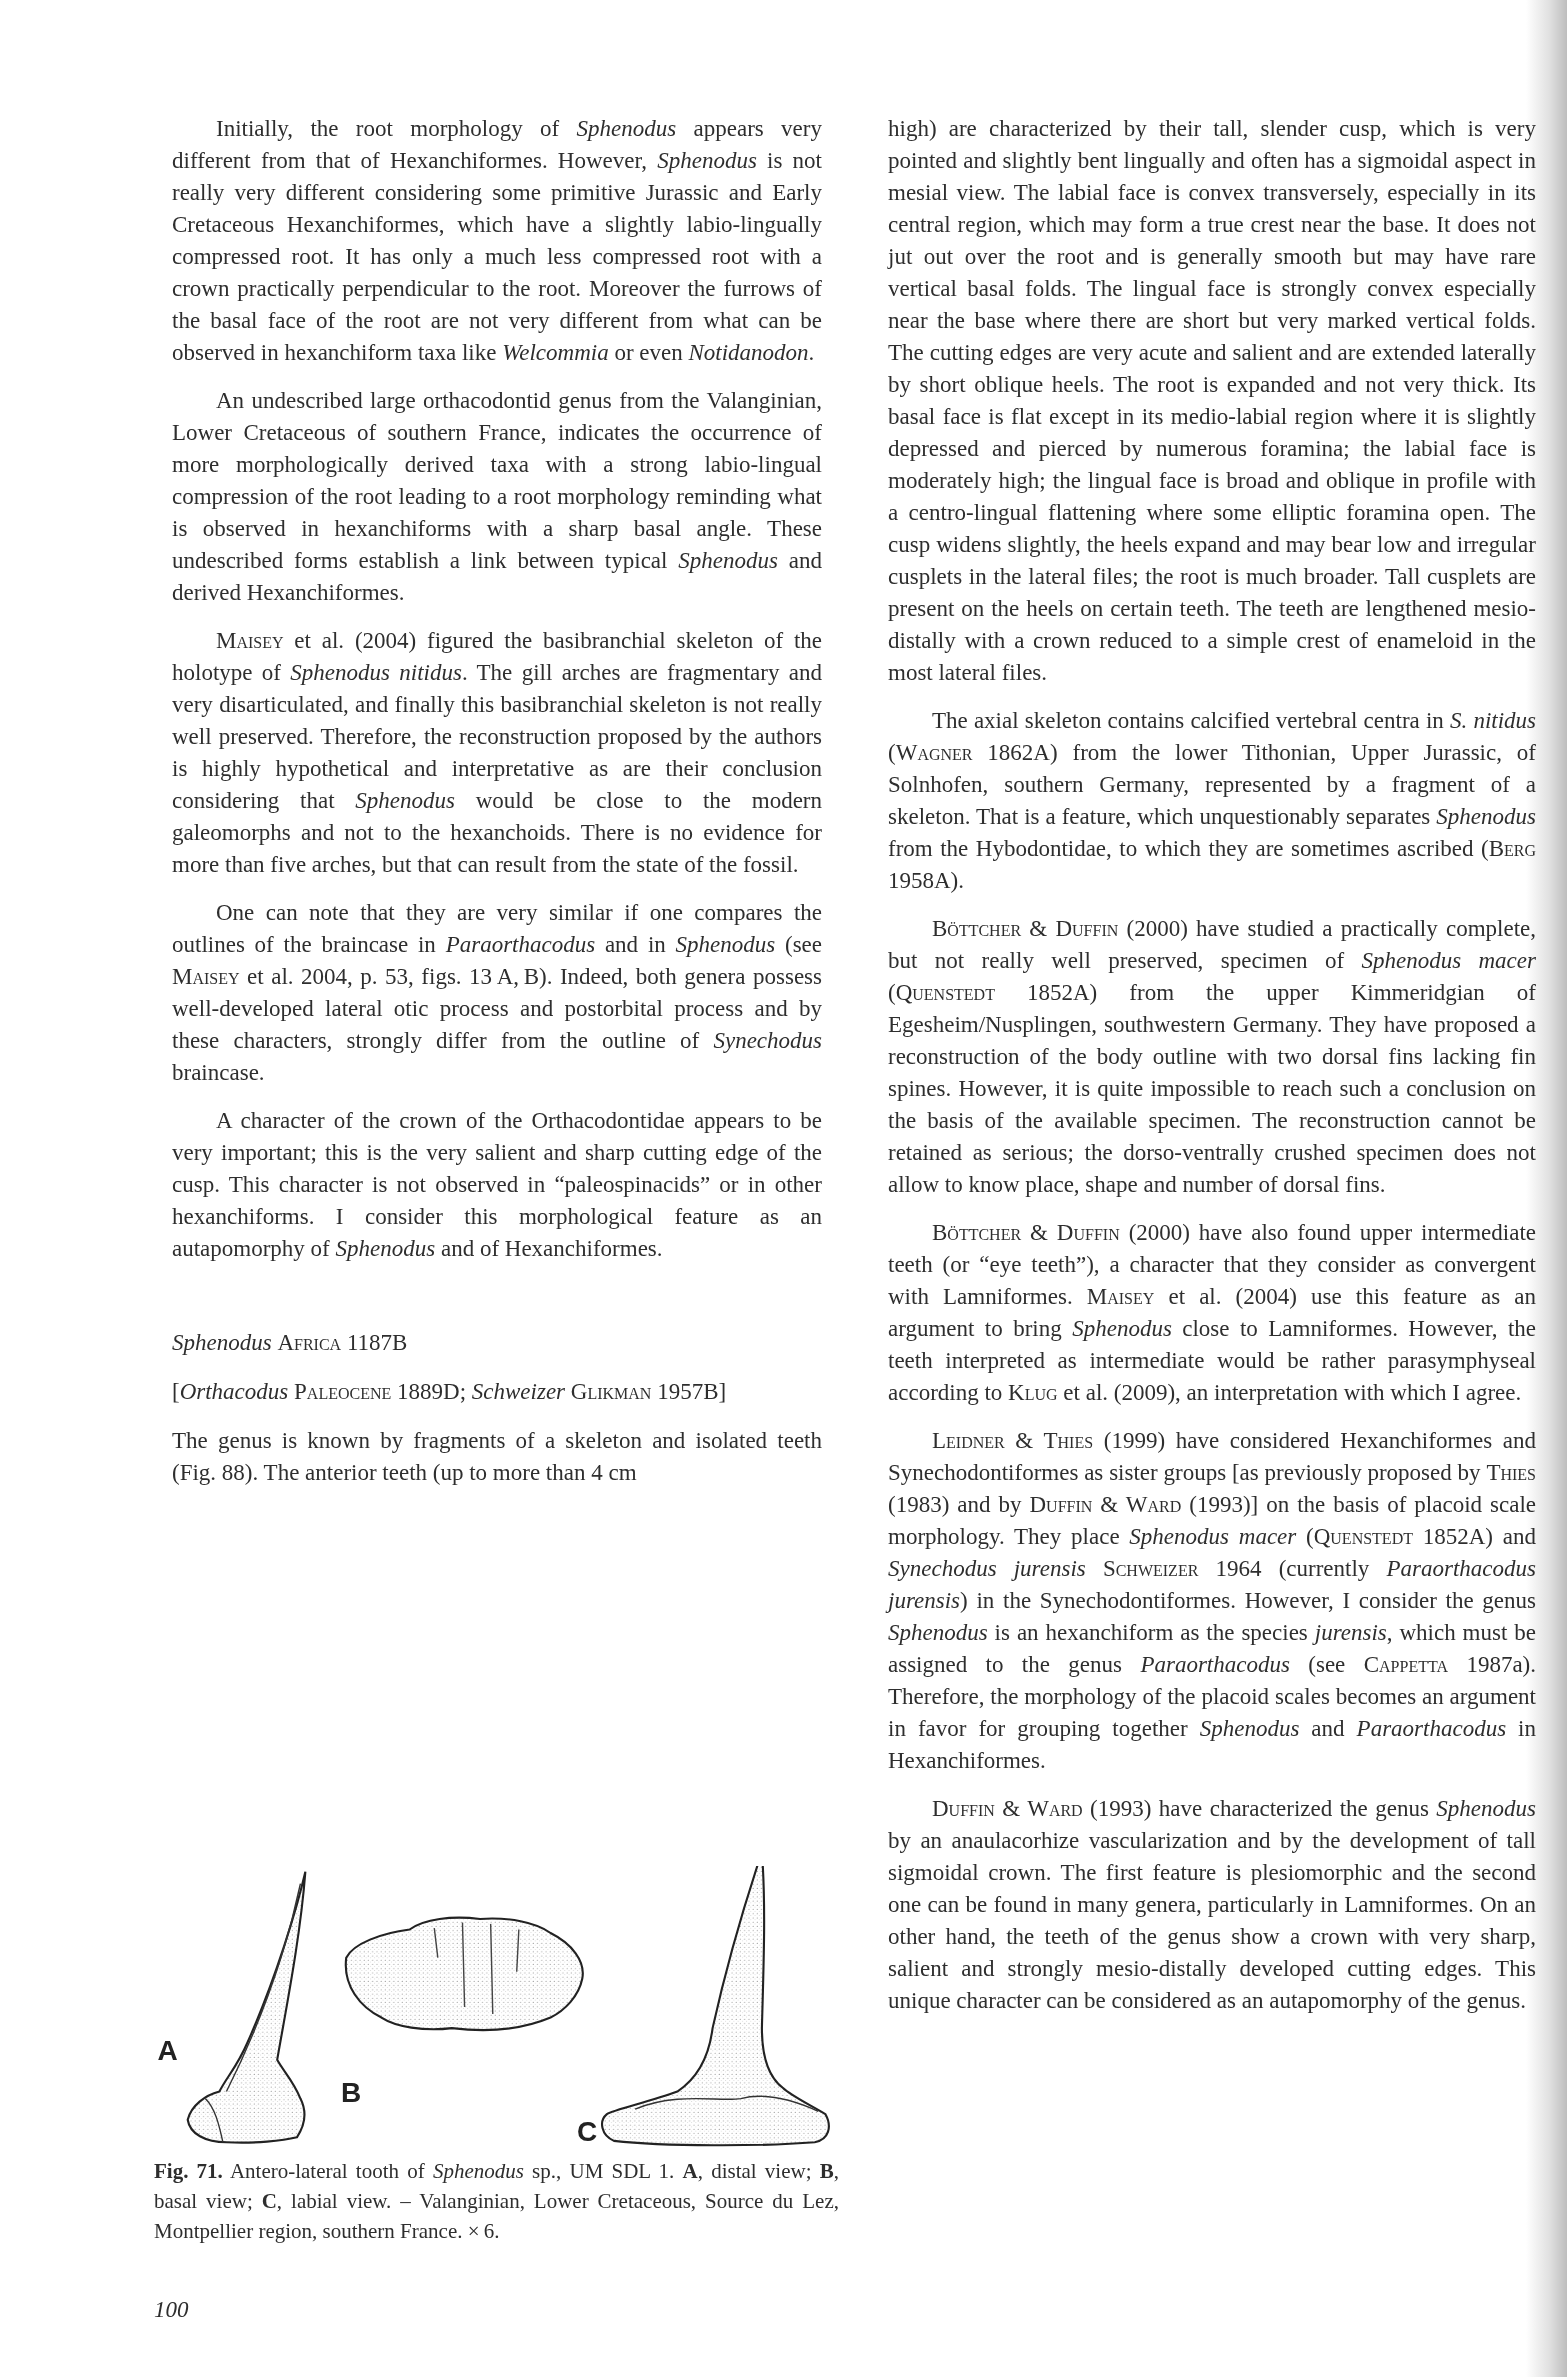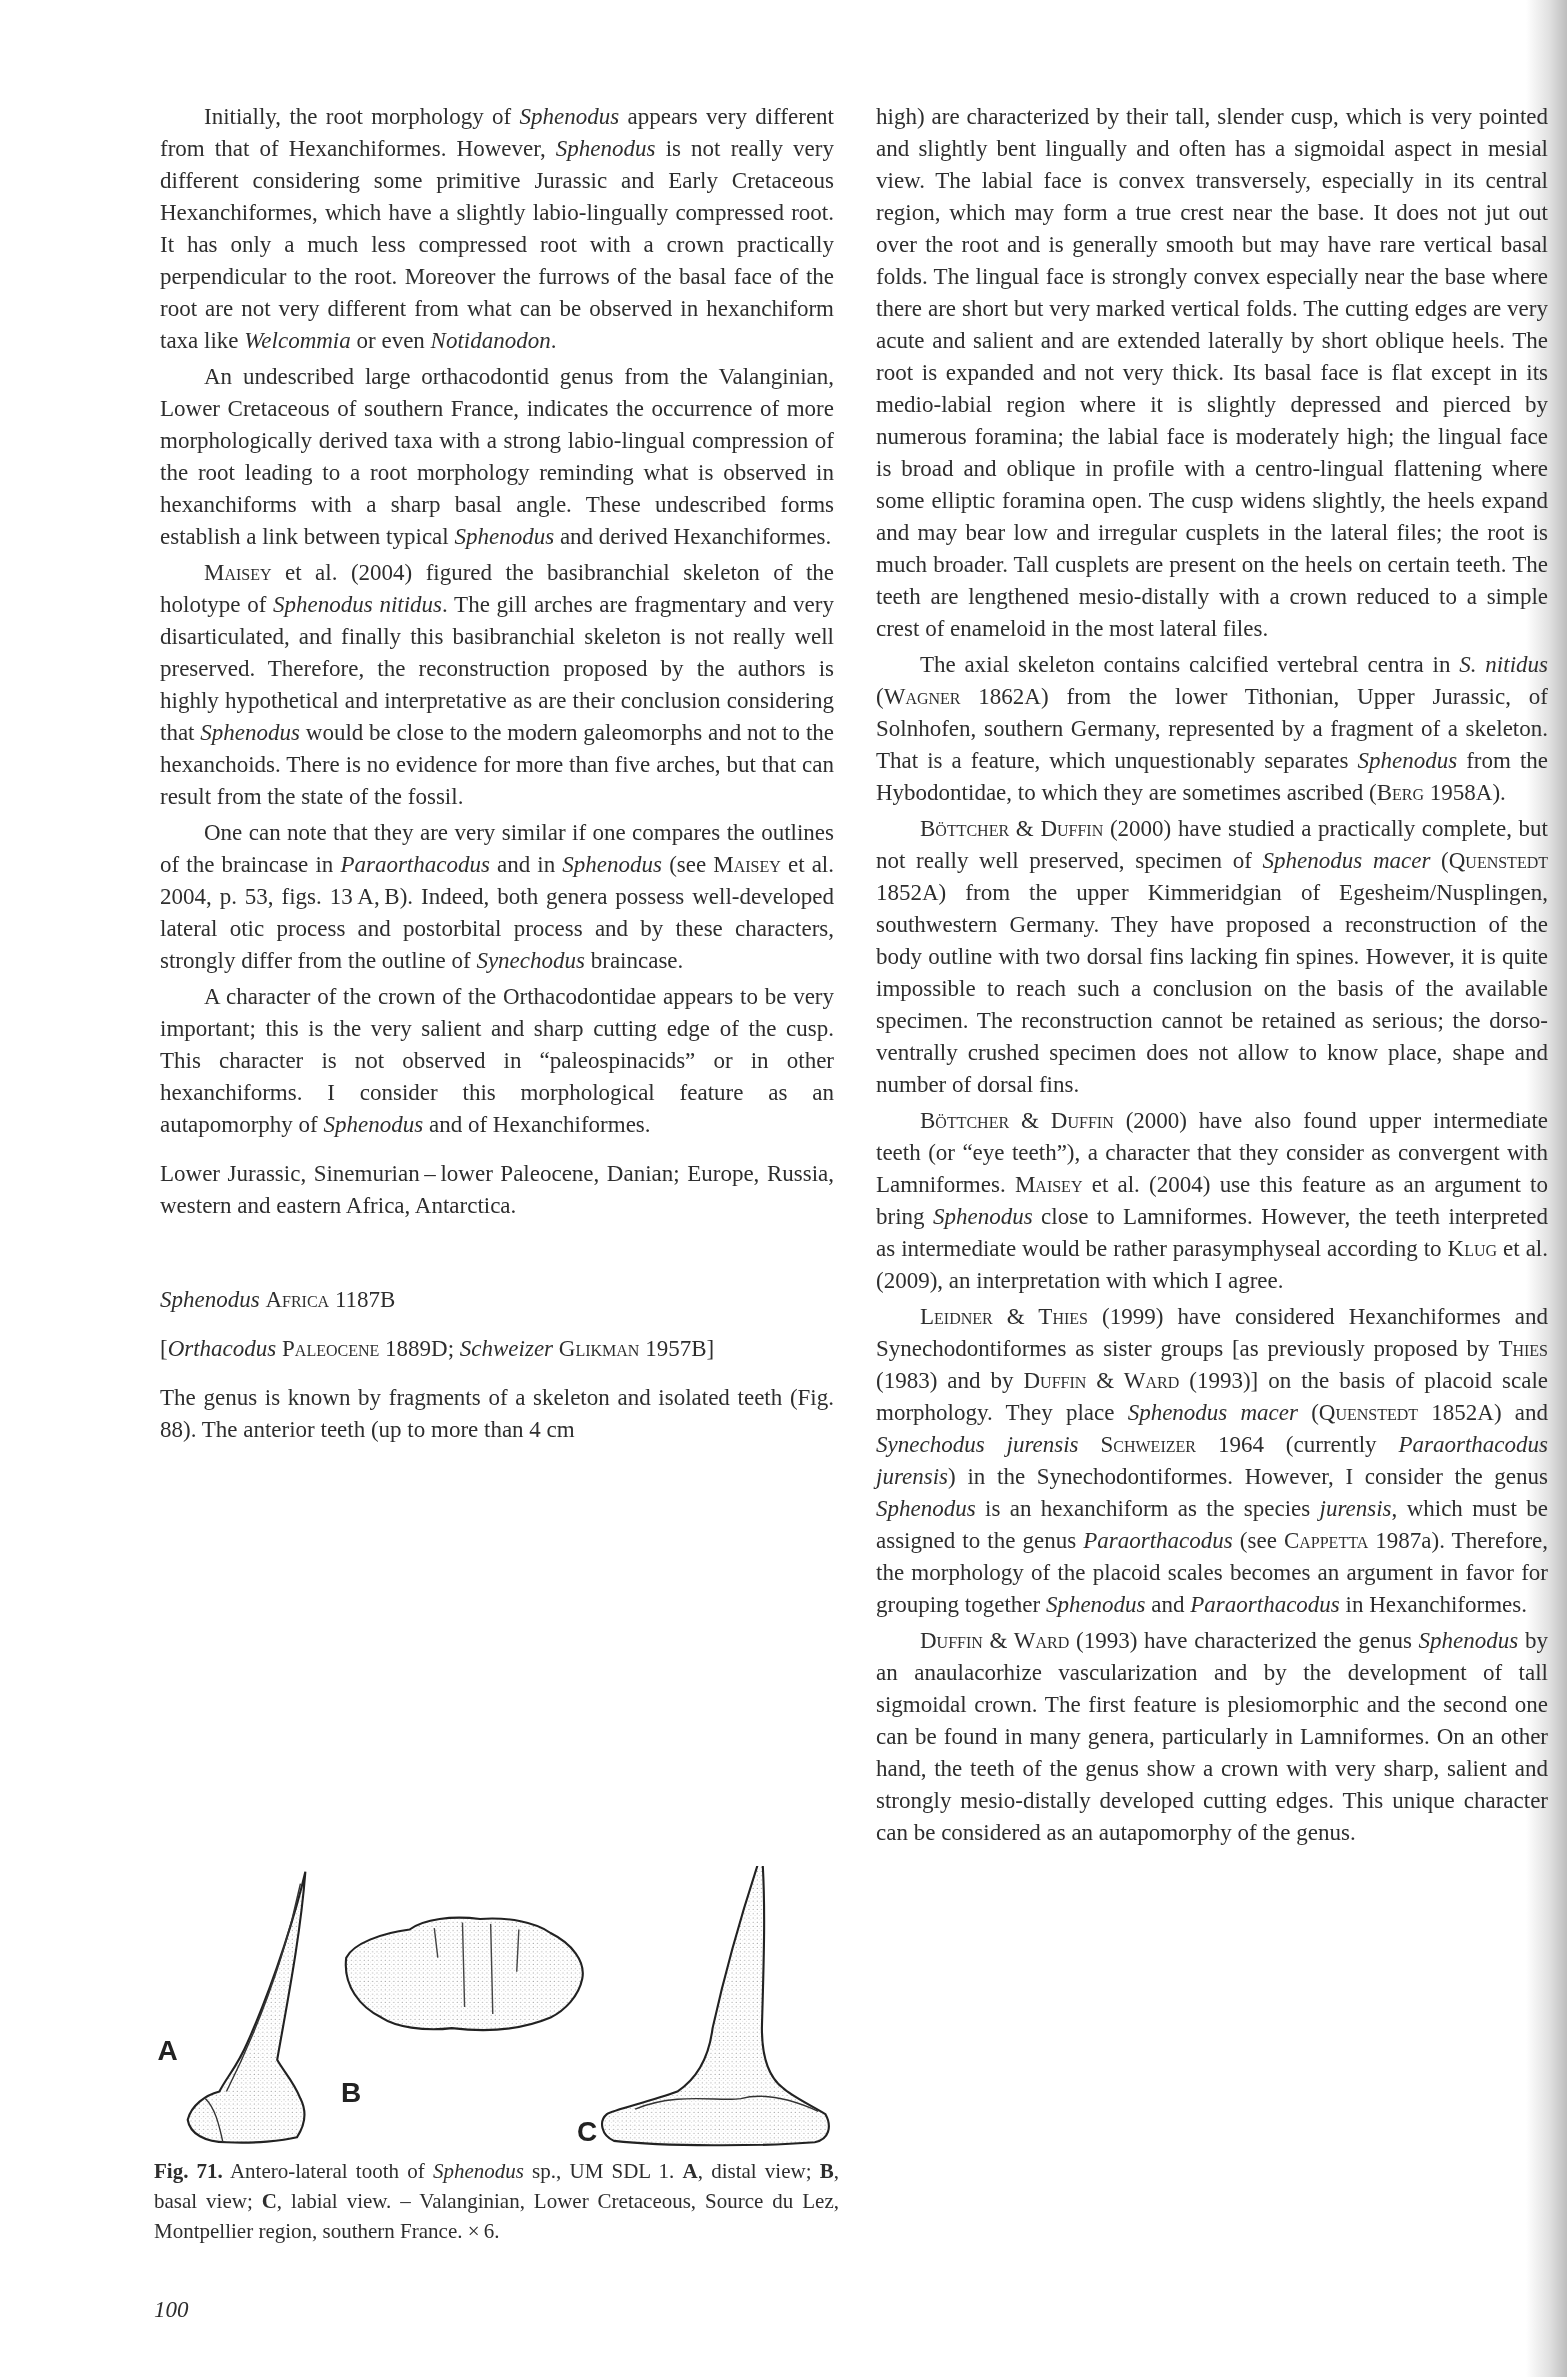--- a/index.html
+++ b/index.html
@@ -13,21 +13,21 @@
     position: absolute; top: 0; right: 0; width: 42px; height: 100%;
     background: linear-gradient(to right, rgba(255,255,255,0) 0%, rgba(200,200,200,0.55) 55%, rgba(170,170,170,0.8) 100%);
   }
   .col {
     position: absolute; top: 97px; width: 682px;
     font-size: 23px; line-height: 32px; text-align: justify;
     hyphens: manual;
   }
   .col-left { left: 156px; }
   .col-right { left: 872px; width: 680px; }
-  .col p { margin: 4px; text-indent: 44px; }
+  .col p { margin: 16px; text-indent: 44px; }
   .col p.noindent { text-indent: 0; }
   .col p.gap-top { margin-top: 17px; }
   .col p.gap-big { margin-top: 62px; }
   .col p.heading { text-align: left; }
   i, .it { font-style: italic; }
   .sc { font-variant: small-caps; }
   .figure {
     position: absolute; left: 156px; top: 1866px; width: 682px; height: 282px;
   }
   .figure svg { position: absolute; left: 0; top: 0; }
@@ -53,21 +53,20 @@
   <p><span>Initially, the root morphology of </span><i>Sphenodus</i><span> appears very different from that of Hexanchiformes. However, </span><i>Sphenodus</i><span> is not really very different considering some primitive Jurassic and Early Cretaceous Hexanchiformes, which have a slightly labio-lingually compressed root. It has only a much less compressed root with a crown practi­cally perpendicular to the root. Moreover the furrows of the basal face of the root are not very different from what can be observed in hexanchiform taxa like </span><i>Welcommia</i><span> or even </span><i>Notidanodon</i><span>.</span></p>
 
   <p><span>An undescribed large orthacodontid genus from the Valanginian, Lower Cretaceous of southern France, indicates the occurrence of more morphologically derived taxa with a strong labio-lingual compression of the root leading to a root morphology reminding what is observed in hexanchi­forms with a sharp basal angle. These undescribed forms establish a link between typical </span><i>Sphenodus</i><span> and derived Hexanchiformes.</span></p>
 
   <p><span class="sc">Maisey</span><span> et al. (2004) figured the basibranchial skeleton of the holotype of </span><i>Sphenodus nitidus</i><span>. The gill arches are fragmentary and very disarticulated, and finally this basi­branchial skeleton is not really well preserved. Therefore, the reconstruction proposed by the authors is highly hypotheti­cal and interpretative as are their conclusion considering that </span><i>Sphenodus</i><span> would be close to the modern galeomorphs and not to the hexanchoids. There is no evidence for more than five arches, but that can result from the state of the fossil.</span></p>
 
   <p><span>One can note that they are very similar if one compares the outlines of the braincase in </span><i>Paraorthacodus</i><span> and in </span><i>Sphen­odus</i><span> (see </span><span class="sc">Maisey</span><span> et al. 2004, p. 53, figs. 13 A, B). Indeed, both genera possess well-developed lateral otic process and postorbital process and by these characters, strongly differ from the outline of </span><i>Synechodus</i><span> braincase.</span></p>
 
   <p><span>A character of the crown of the Orthacodontidae ap­pears to be very important; this is the very salient and sharp cutting edge of the cusp. This character is not observed in “paleospinacids” or in other hexanchiforms. I consider this morphological feature as an autapomorphy of </span><i>Sphenodus</i><span> and of Hexanchiformes.</span></p>
 
-  <p class="noindent gap-top">Lower Jurassic, Sinemurian – lower Paleocene, Danian; Europe, Russia, western and eastern Africa, Antarctica.</p>
 
   <p class="noindent gap-big heading"><i>Sphenodus</i> <span class="sc">Africa</span><span> 1187B</span></p>
 
   <p class="noindent gap-top heading"><span>[</span><i>Orthacodus</i><span class="sc"> Paleocene</span><span> 1889D; </span><i>Schweizer</i><span class="sc"> Glikman</span><span> 1957B]</span></p>
 
   <p class="noindent gap-top">The genus is known by fragments of a skeleton and isolated teeth (Fig. 88). The anterior teeth (up to more than 4 cm</p>
 </div>
 
 <div class="figure">
   <svg width="682" height="282" viewBox="0 0 968 400">

